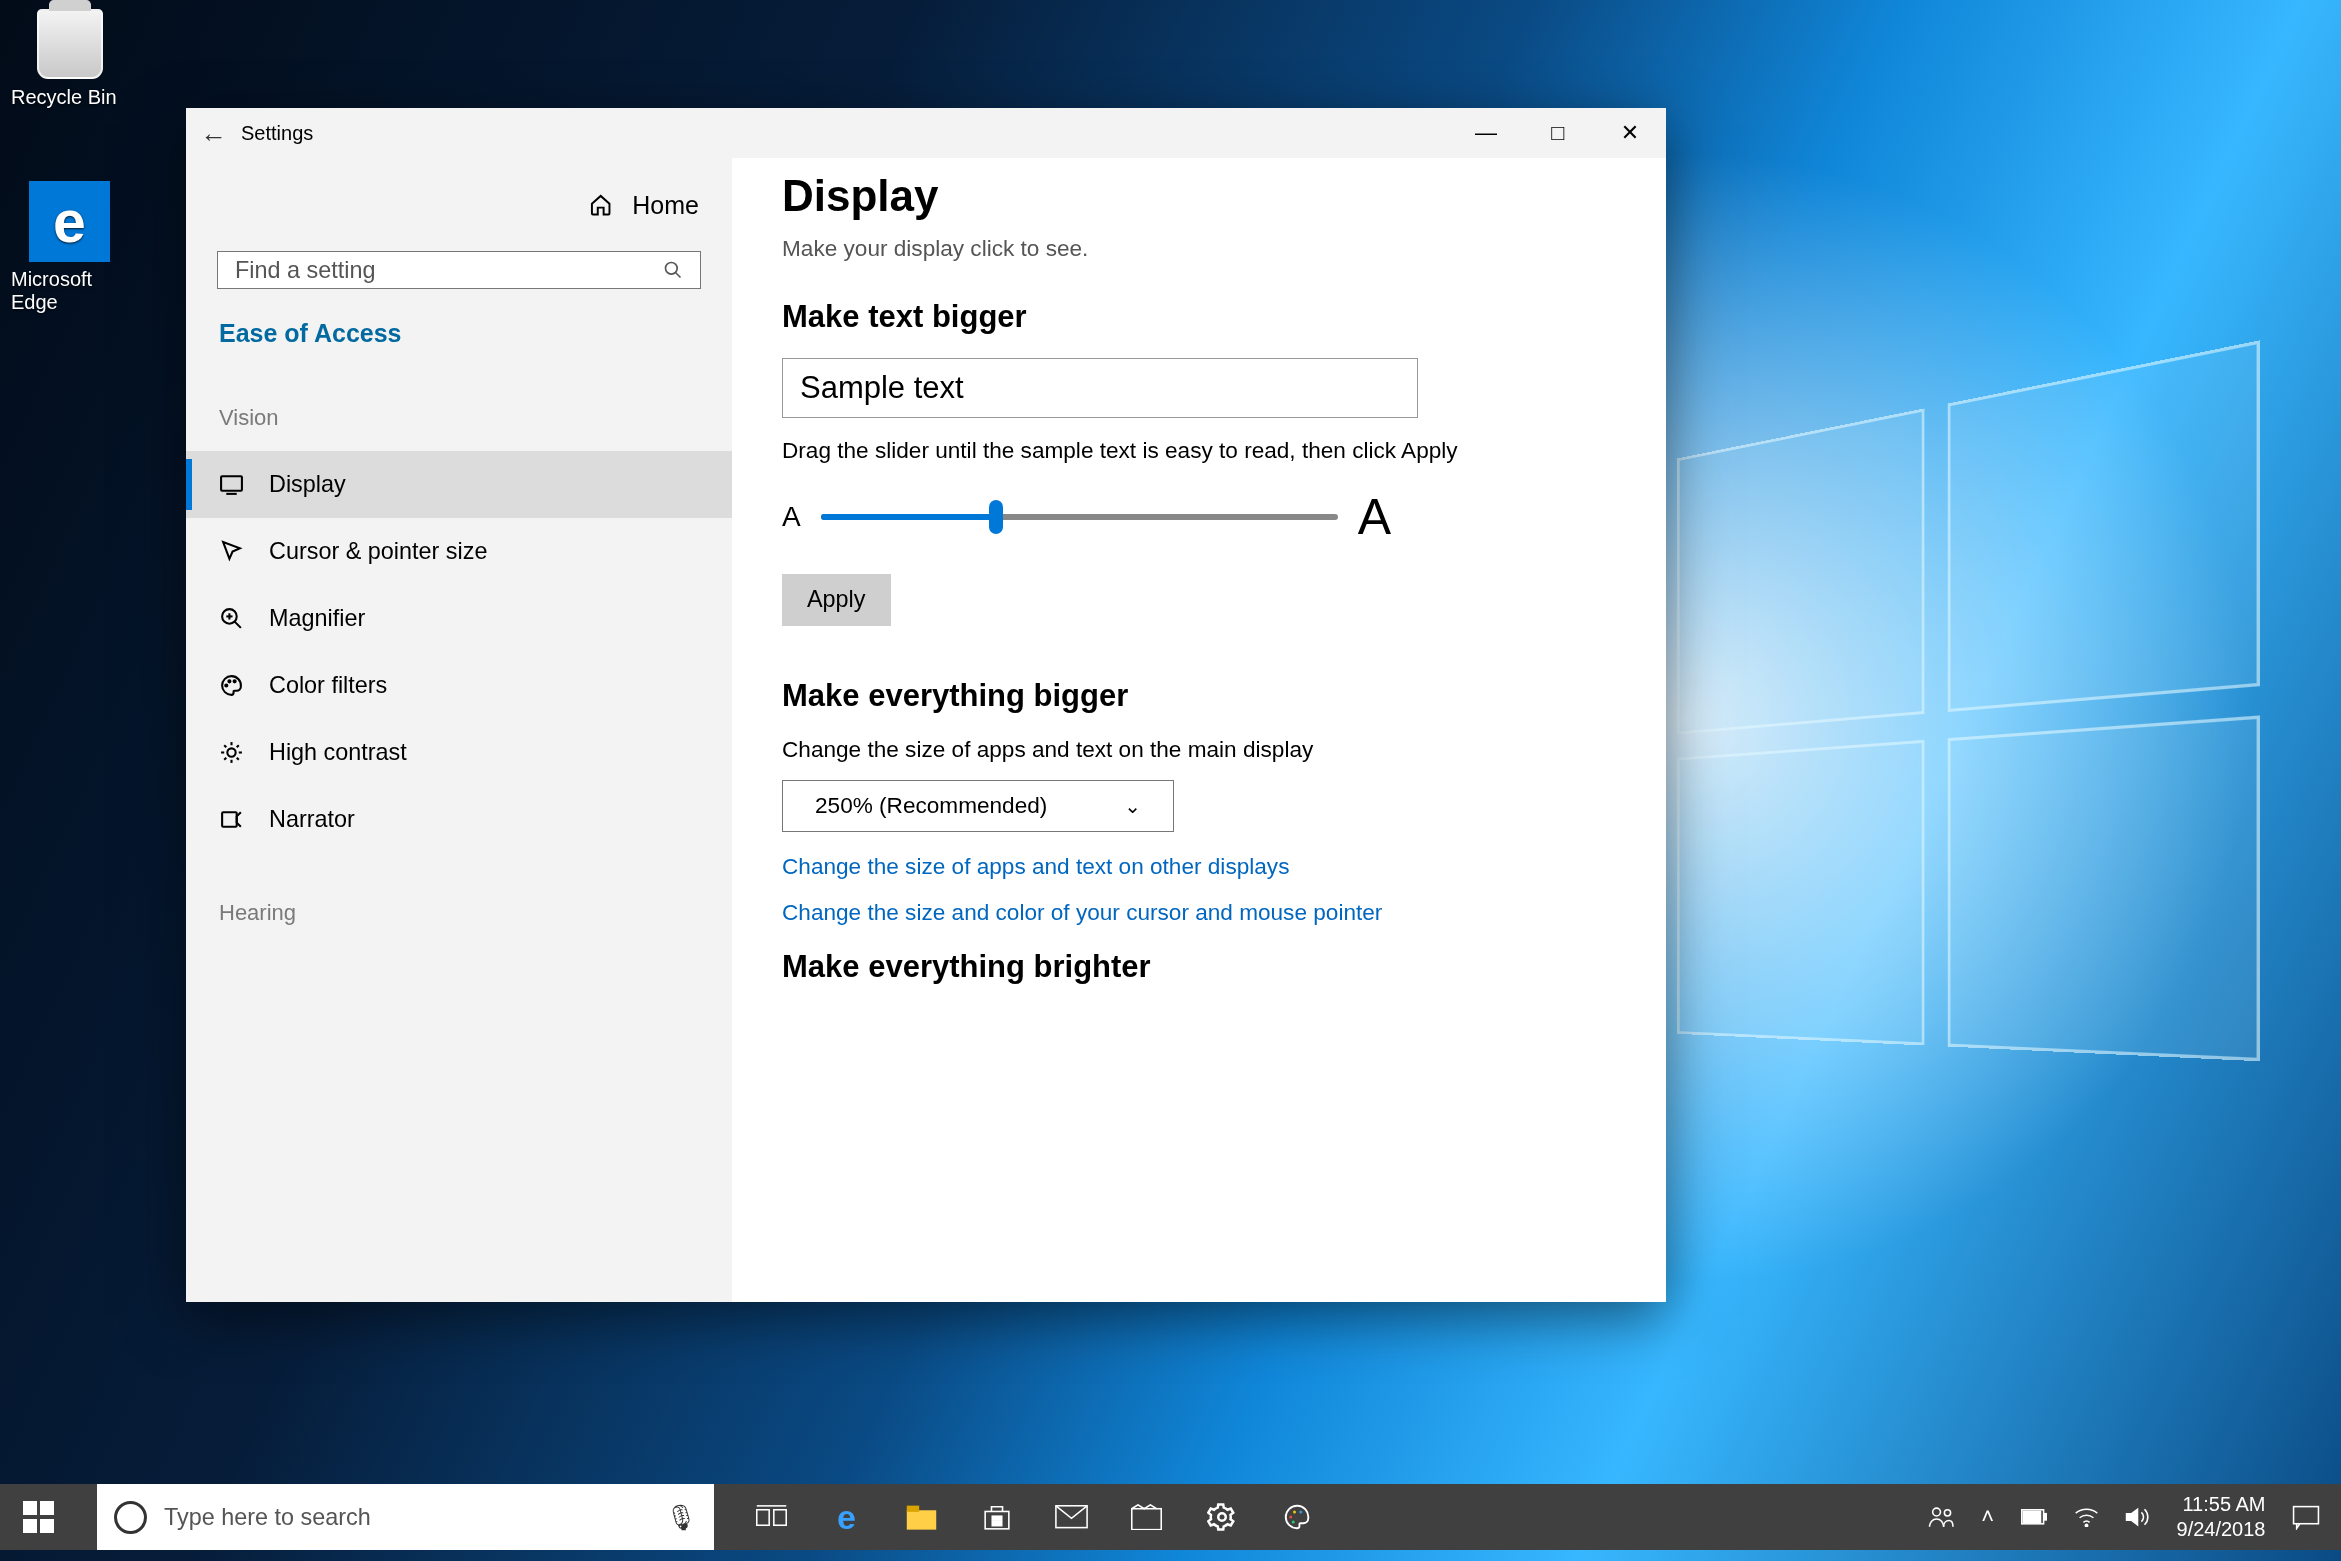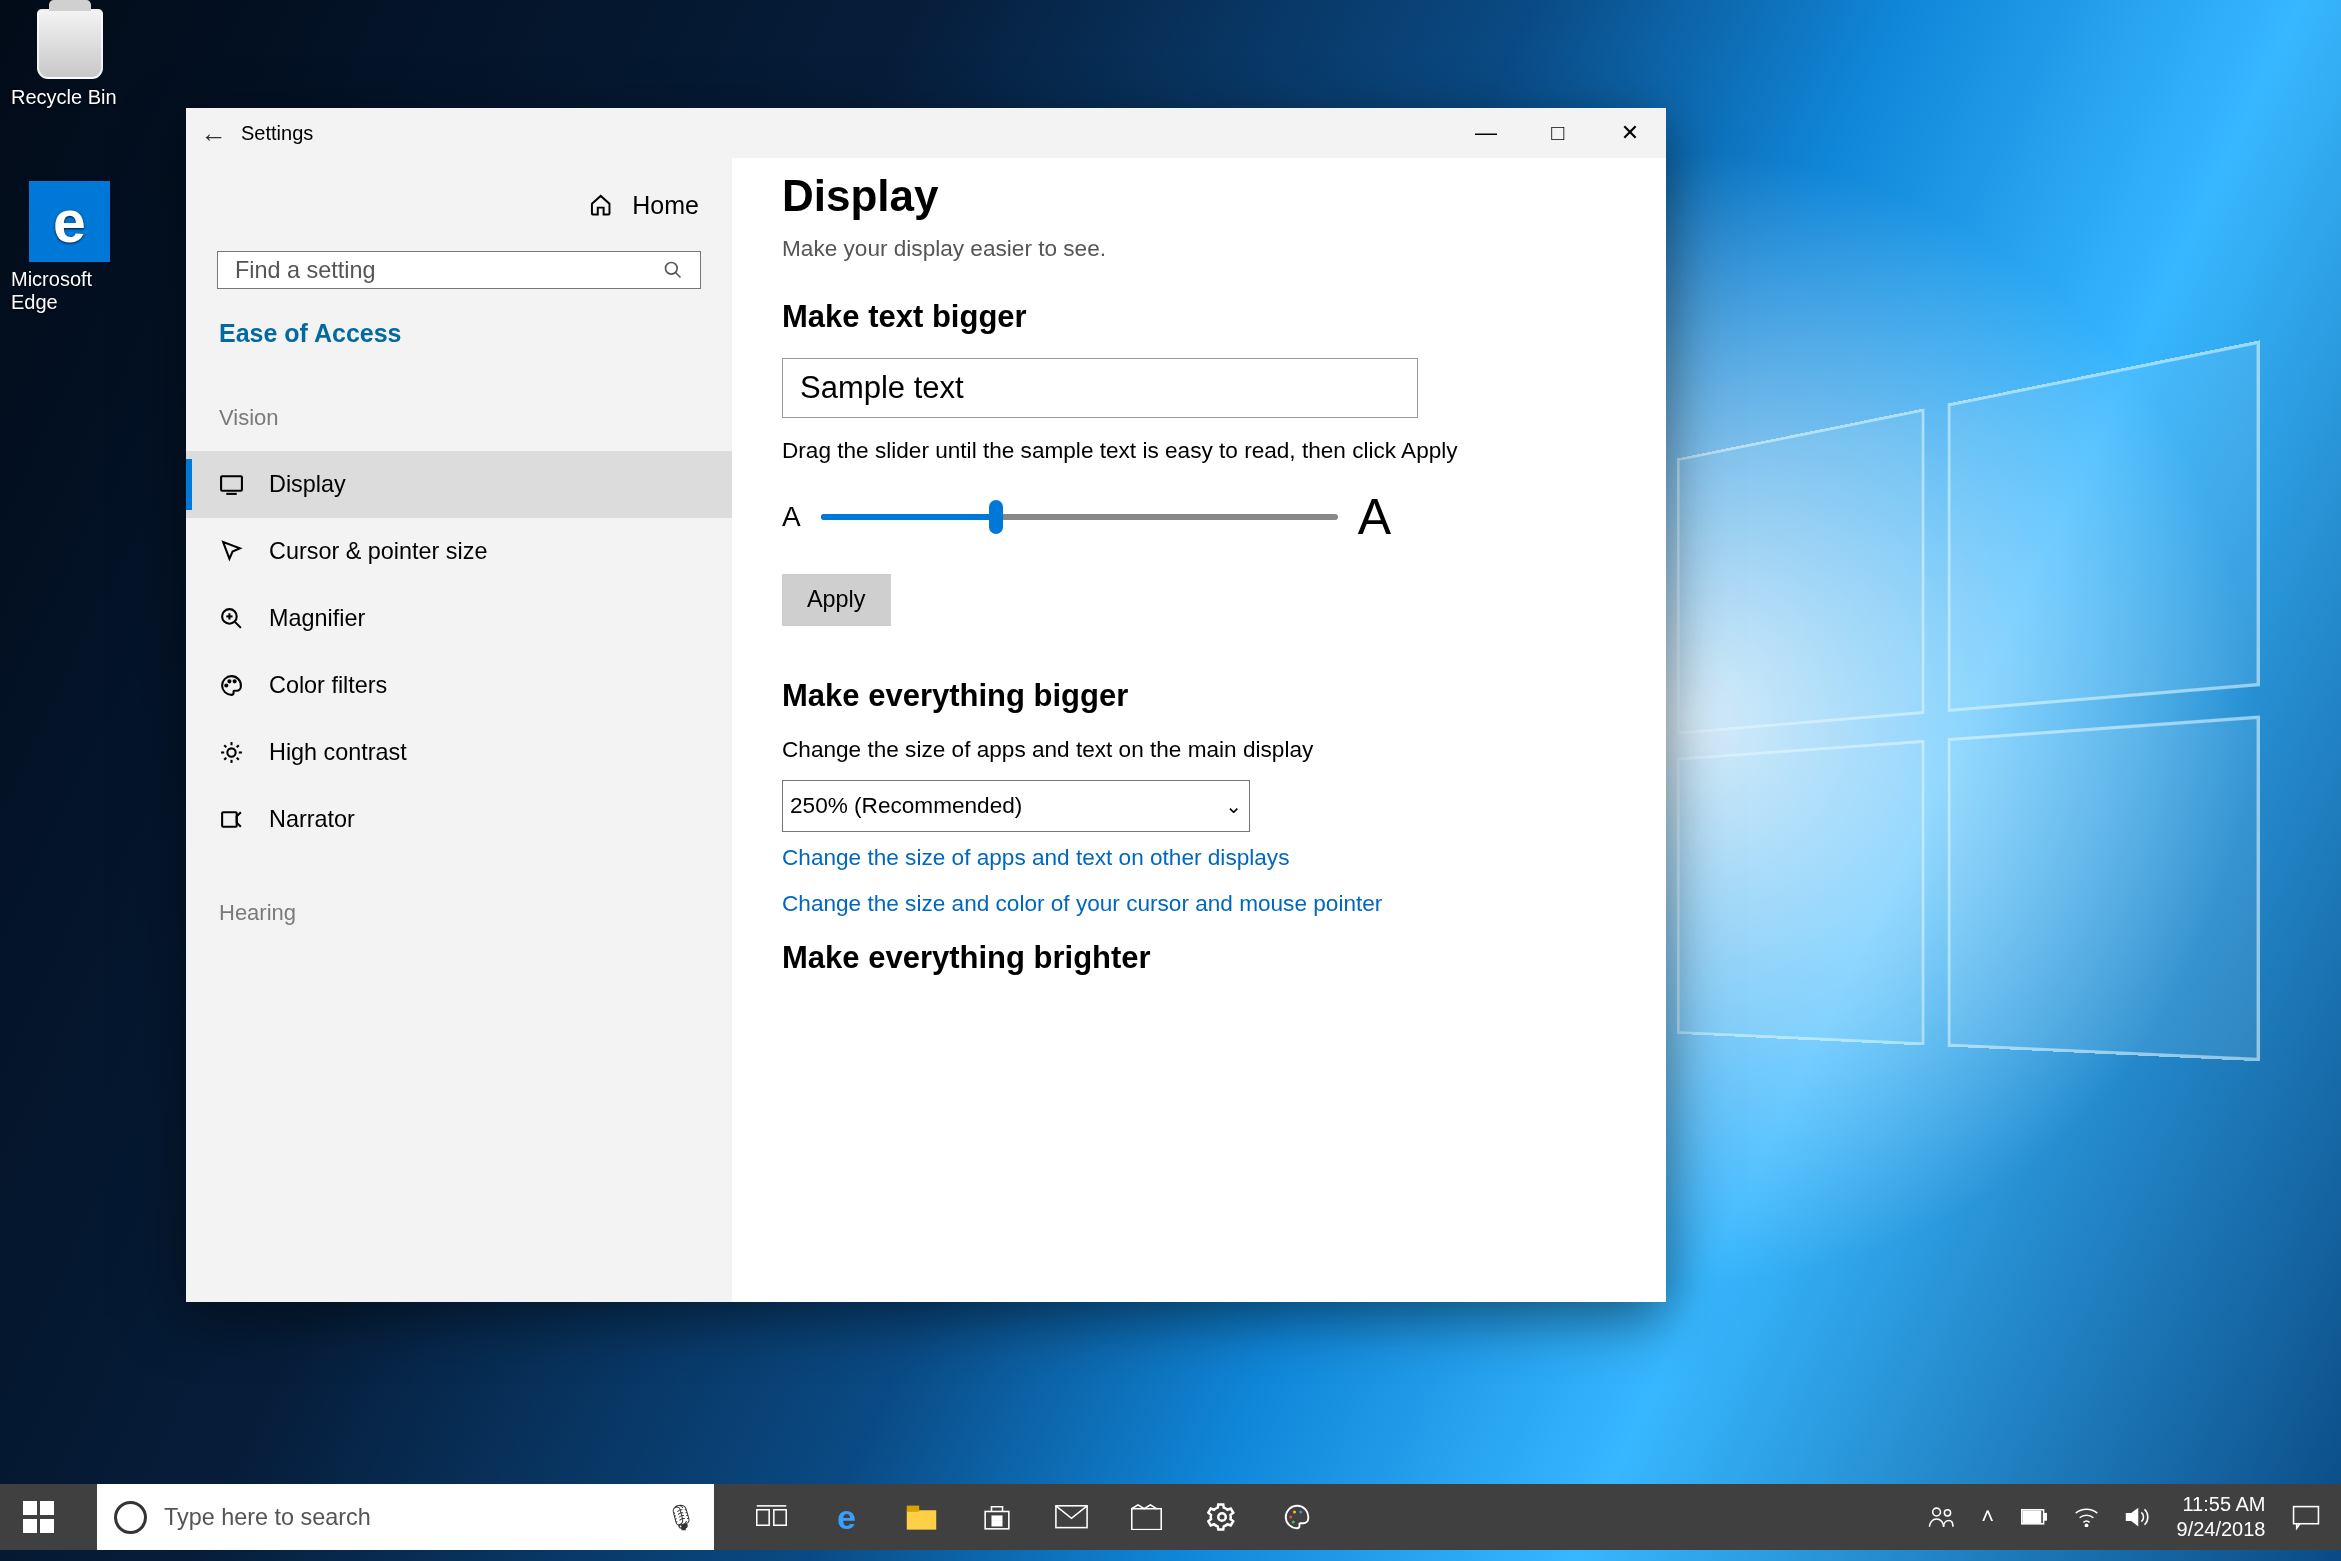--- a/index.html
+++ b/index.html
@@ -119,22 +119,22 @@
   .slider .fill { position:absolute; left:0; top:0; bottom:0; width:34%; background:#0078d7; border-radius:3.1px; }
   .slider .thumb {
     position:absolute; left:34%; top:50%; transform:translate(-50%,-50%);
     width:14px; height:34px; background:#0078d7; border-radius:7px;
   }
   .apply-btn {
     background:#cfcfcf; border:none; padding:12.5px 25px; font-size:23.4px; margin-bottom:44px;
   }
   .desc { font-size:22.6px; margin-bottom:17px; }
   .dropdown {
-    width:468px; height:52px; border:1.6px solid #777; display:flex; align-items:center;
-    padding:0 7px; font-size:22.6px; margin-bottom:13px;
+    width:392px; height:52px; border:1.6px solid #777; display:flex; align-items:center;
+    padding:0 32px; font-size:22.6px; margin-bottom:22px;
   }
   .dropdown .chev { margin-left:auto; font-size:20px; }
   .link { color:#0067c0; font-size:22.6px; margin-bottom:20px; display:block; }
 
   
   .taskbar {
     position:absolute; left:0; right:0; bottom:11px; height:66px;
     background:#404040; display:flex; align-items:stretch; color:#fff;gap:20px;
   }
   .start-btn {
@@ -286,21 +286,21 @@
             </svg>
         </span>
         <span>Narrator</span>
       </div>
 
       <div class="group-label" style="padding-top:47px">Hearing</div>
     </div>
 
     <div class="content">
       <h1>Display</h1>
-      <div class="subtitle">Make your display easier to see.</div>
+      <div class="subtitle">Make your display click to see.</div>
 
       <h2>Make text bigger</h2>
       <div class="sample-box">Sample text</div>
       <div class="hint">Drag the slider until the sample text is easy to read, then click Apply</div>
 
       <div class="slider-row">
         <span class="small-a">A</span>
         <div class="slider">
           <div class="fill"></div>
           <div class="thumb"></div>

